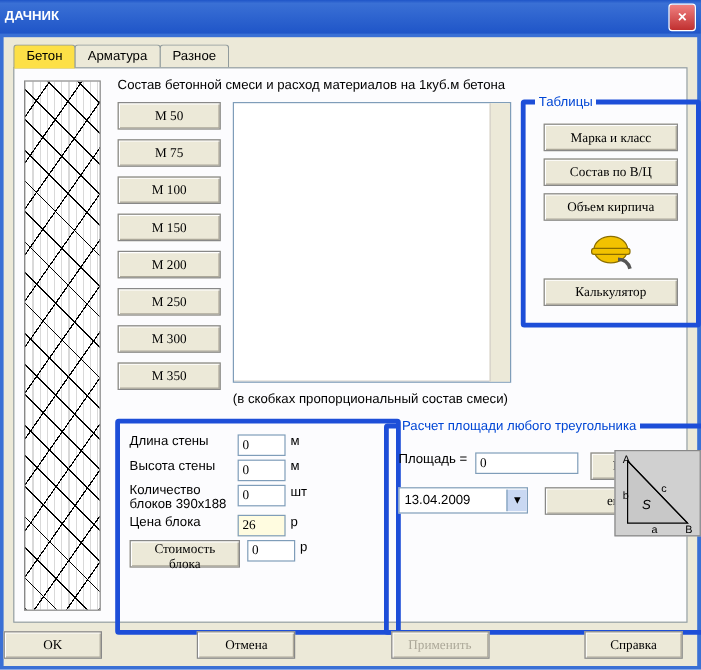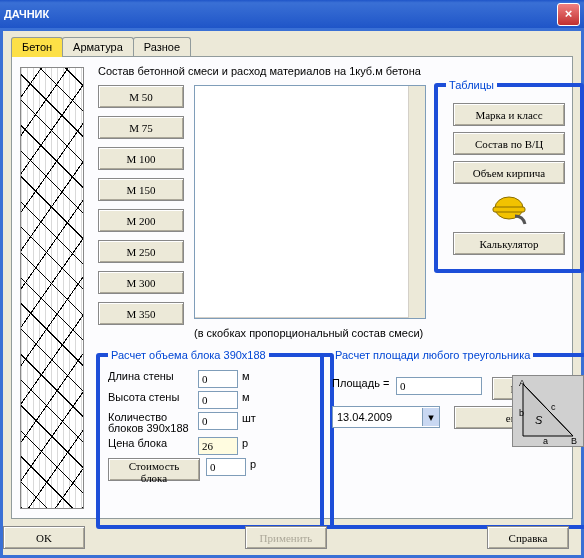--- a/index.html
+++ b/index.html
@@ -80,21 +80,20 @@
       <button class="wbtn">Объем кирпича</button>
       <svg class="helmet" viewBox="0 0 40 34">
           <ellipse cx="20" cy="16" rx="14" ry="11" fill="#f2c200" stroke="#8a6d00"></ellipse>
           <rect x="4" y="15" width="32" height="5" rx="2" fill="#f2c200" stroke="#8a6d00"></rect>
           <path d="M26 24 q8 0 10 8" stroke="#555" stroke-width="3" fill="none"></path>
         </svg>
       <button class="wbtn">Калькулятор</button>
     </fieldset>
 
     <fieldset class="fs-bl">
-      <legend>Расчет объема блока 390х188</legend>
       <div class="row">
           <label>Длина стены</label>
           <input class="inp w40" value="0" style="">
           <span class="u">м</span>
         </div>
       <div class="row">
           <label>Высота стены</label>
           <input class="inp w40" value="0" style="">
           <span class="u">м</span>
         </div>
@@ -139,16 +138,17 @@
             <span>13.04.2009</span>
             <div class="dd">▾</div>
           </div>
         <button class="wbtn" style="width:128px;margin:0 0 0 14px">email</button>
       </div>
     </fieldset>
   </div>
 
   <div class="bbar">
     <button class="wbtn">OK</button>
+    <button class="wbtn">Отмена</button>
     <button class="wbtn" disabled="">Применить</button>
     <button class="wbtn">Справка</button>
   </div>
 </div>
 
 </body></html>

